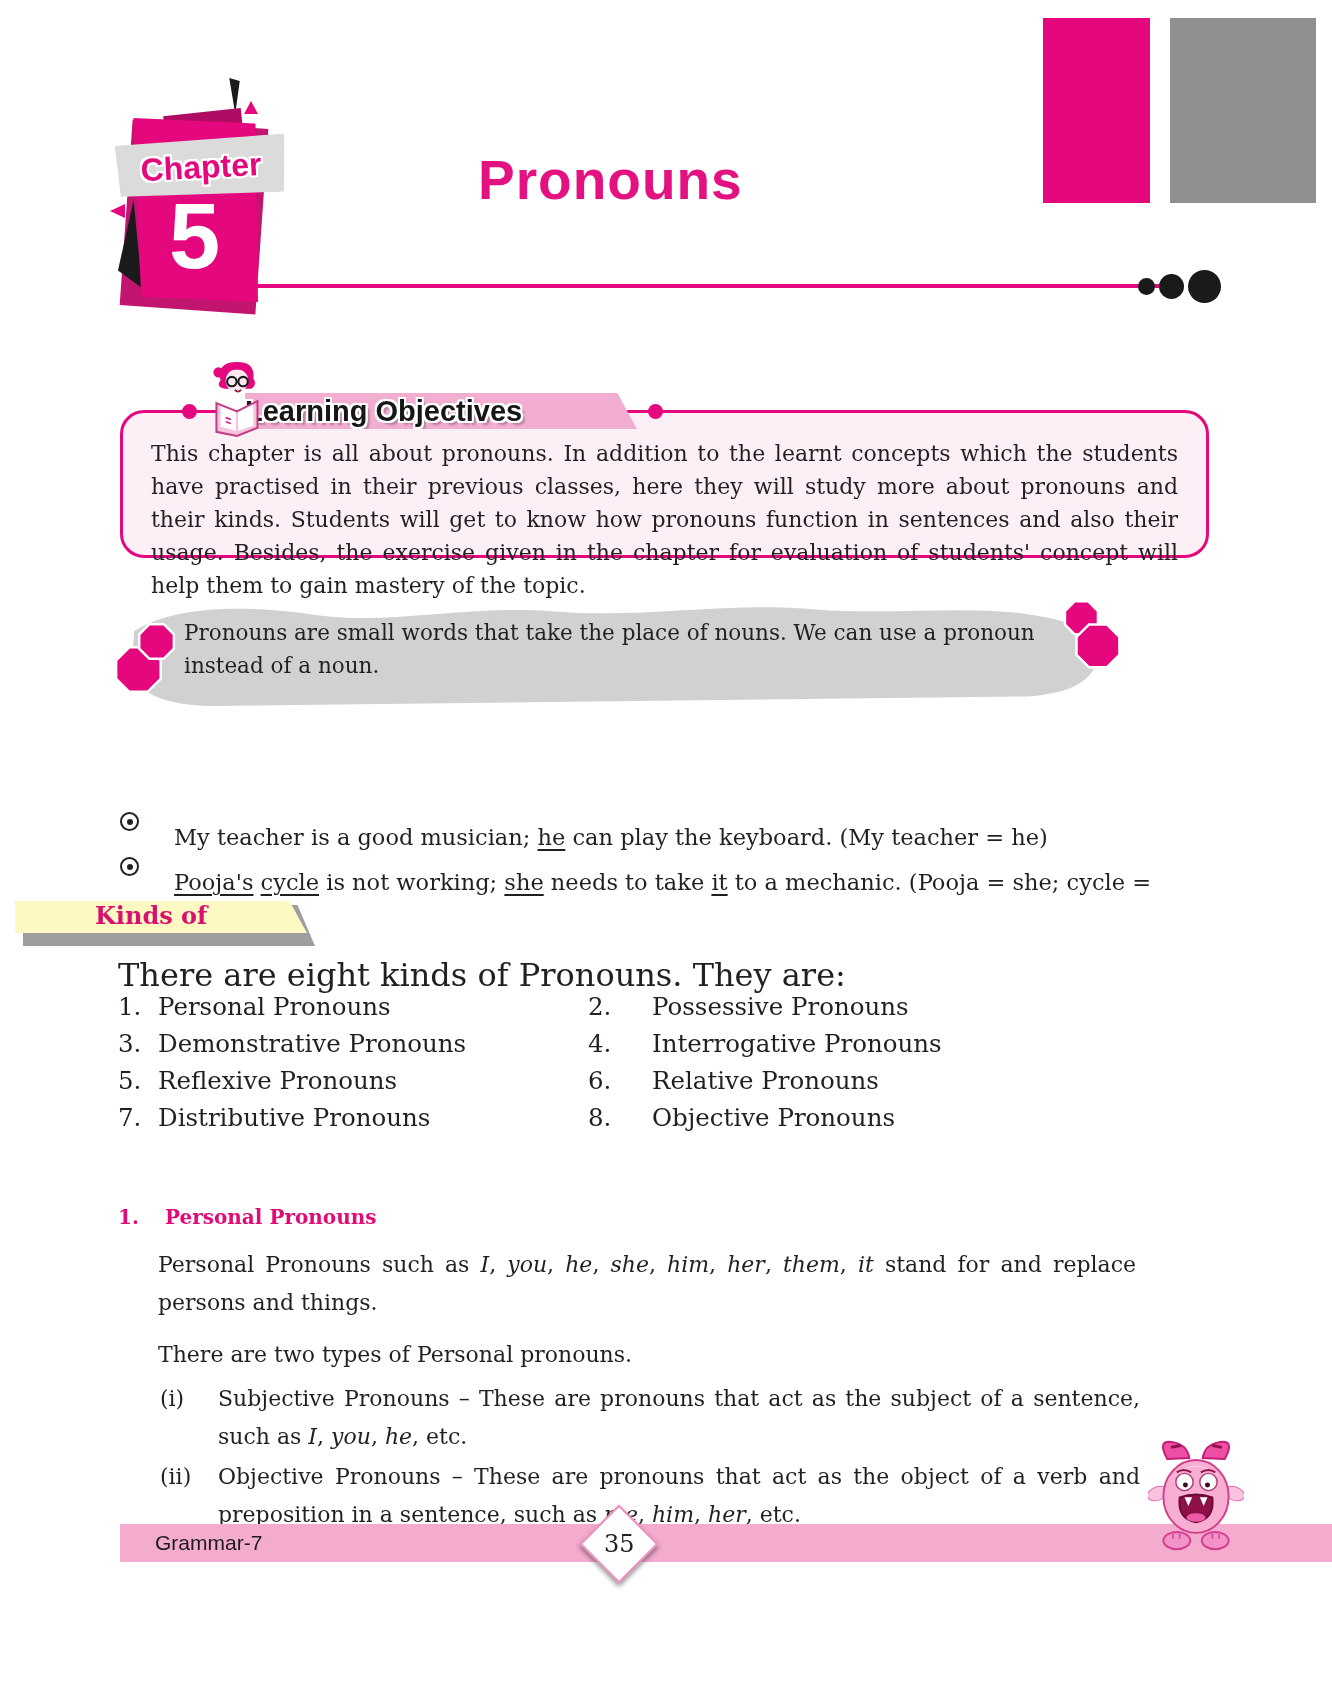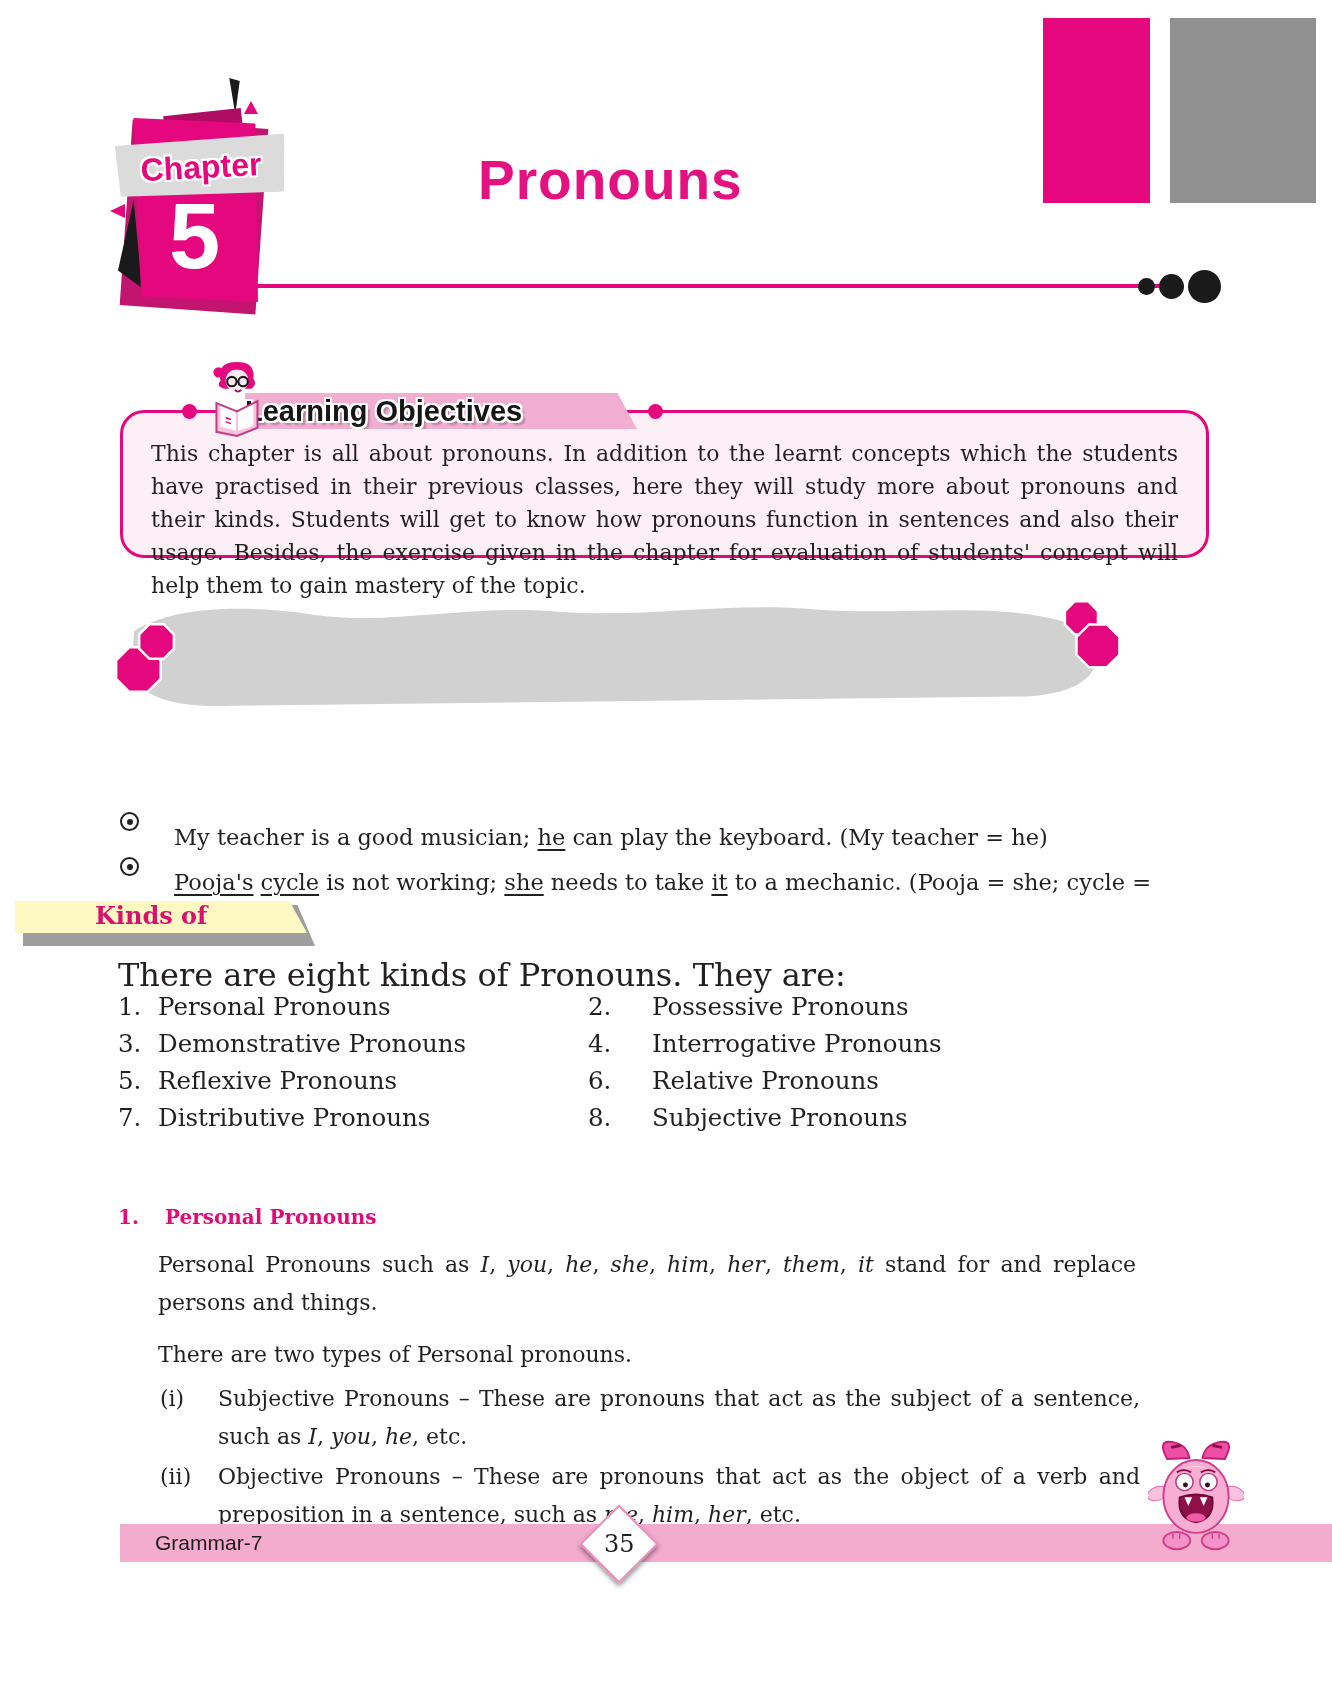--- a/index.html
+++ b/index.html
@@ -161,20 +161,21 @@
       <path d="M22,34 C60,10 130,8 200,18 C280,29 350,8 440,15 C530,22 610,5 700,13 C780,19 860,7 925,20 C965,27 983,38 980,58 C978,76 962,94 910,97 L120,106 C55,108 18,96 20,62 Z" fill="#d2d1d1"></path>
     </svg>
     <svg class="oct-left" viewBox="0 0 80 100">
       <polygon points="59,75.2 43.2,91 20.8,91 5,75.2 5,52.8 20.8,37 43.2,37 59,52.8" fill="#e5077e" stroke="#fff" stroke-width="3"></polygon>
       <polygon points="75,38.7 62.7,51 45.3,51 33,38.7 33,21.3 45.3,9 62.7,9 75,21.3" fill="#e5077e" stroke="#fff" stroke-width="3"></polygon>
     </svg>
     <svg class="oct-right" viewBox="0 0 80 100">
       <polygon points="46,36.3 34.3,48 17.7,48 6,36.3 6,19.7 17.7,8 34.3,8 46,19.7" fill="#e5077e" stroke="#fff" stroke-width="3"></polygon>
       <polygon points="72,72.8 56.8,88 35.2,88 20,72.8 20,51.2 35.2,36 56.8,36 72,51.2" fill="#e5077e" stroke="#fff" stroke-width="3"></polygon>
     </svg>
+    <p class="def-text">Pronouns are small words that take the place of nouns. We can use a pronoun instead of a noun.</p>
   </div>
 
 
   <div class="bullet b1">
     <span class="bullet-marker">
         <span class="bm-dot"></span>
       </span>
     <p class="bullet-text"><span>My teacher is a good musician; </span><span class="seg-u">he</span><span> can play the keyboard. (My teacher = he)</span></p>
   </div>
   <div class="bullet b2">
@@ -199,21 +200,21 @@
     <span class="k-label">Demonstrative Pronouns</span>
     <span class="k-num">4.</span>
     <span class="k-label">Interrogative Pronouns</span>
     <span class="k-num">5.</span>
     <span class="k-label">Reflexive Pronouns</span>
     <span class="k-num">6.</span>
     <span class="k-label">Relative Pronouns</span>
     <span class="k-num">7.</span>
     <span class="k-label">Distributive Pronouns</span>
     <span class="k-num">8.</span>
-    <span class="k-label">Subjective Pronouns</span>
+    <span class="k-label">Objective Pronouns</span>
   </div>
 
 
   <div class="abs sec-heading">
     <span class="sh-num">1.</span>
     <span class="sh-text">Personal Pronouns</span>
   </div>
   <p class="abs para p1"><span>Personal Pronouns such as </span><span class="seg-i">I</span><span>, </span><span class="seg-i">you</span><span>, </span><span class="seg-i">he</span><span>, </span><span class="seg-i">she</span><span>, </span><span class="seg-i">him</span><span>, </span><span class="seg-i">her</span><span>, </span><span class="seg-i">them</span><span>, </span><span class="seg-i">it</span><span> stand for and replace persons and things.</span></p>
   <p class="abs para p2">There are two types of Personal pronouns.</p>
 

